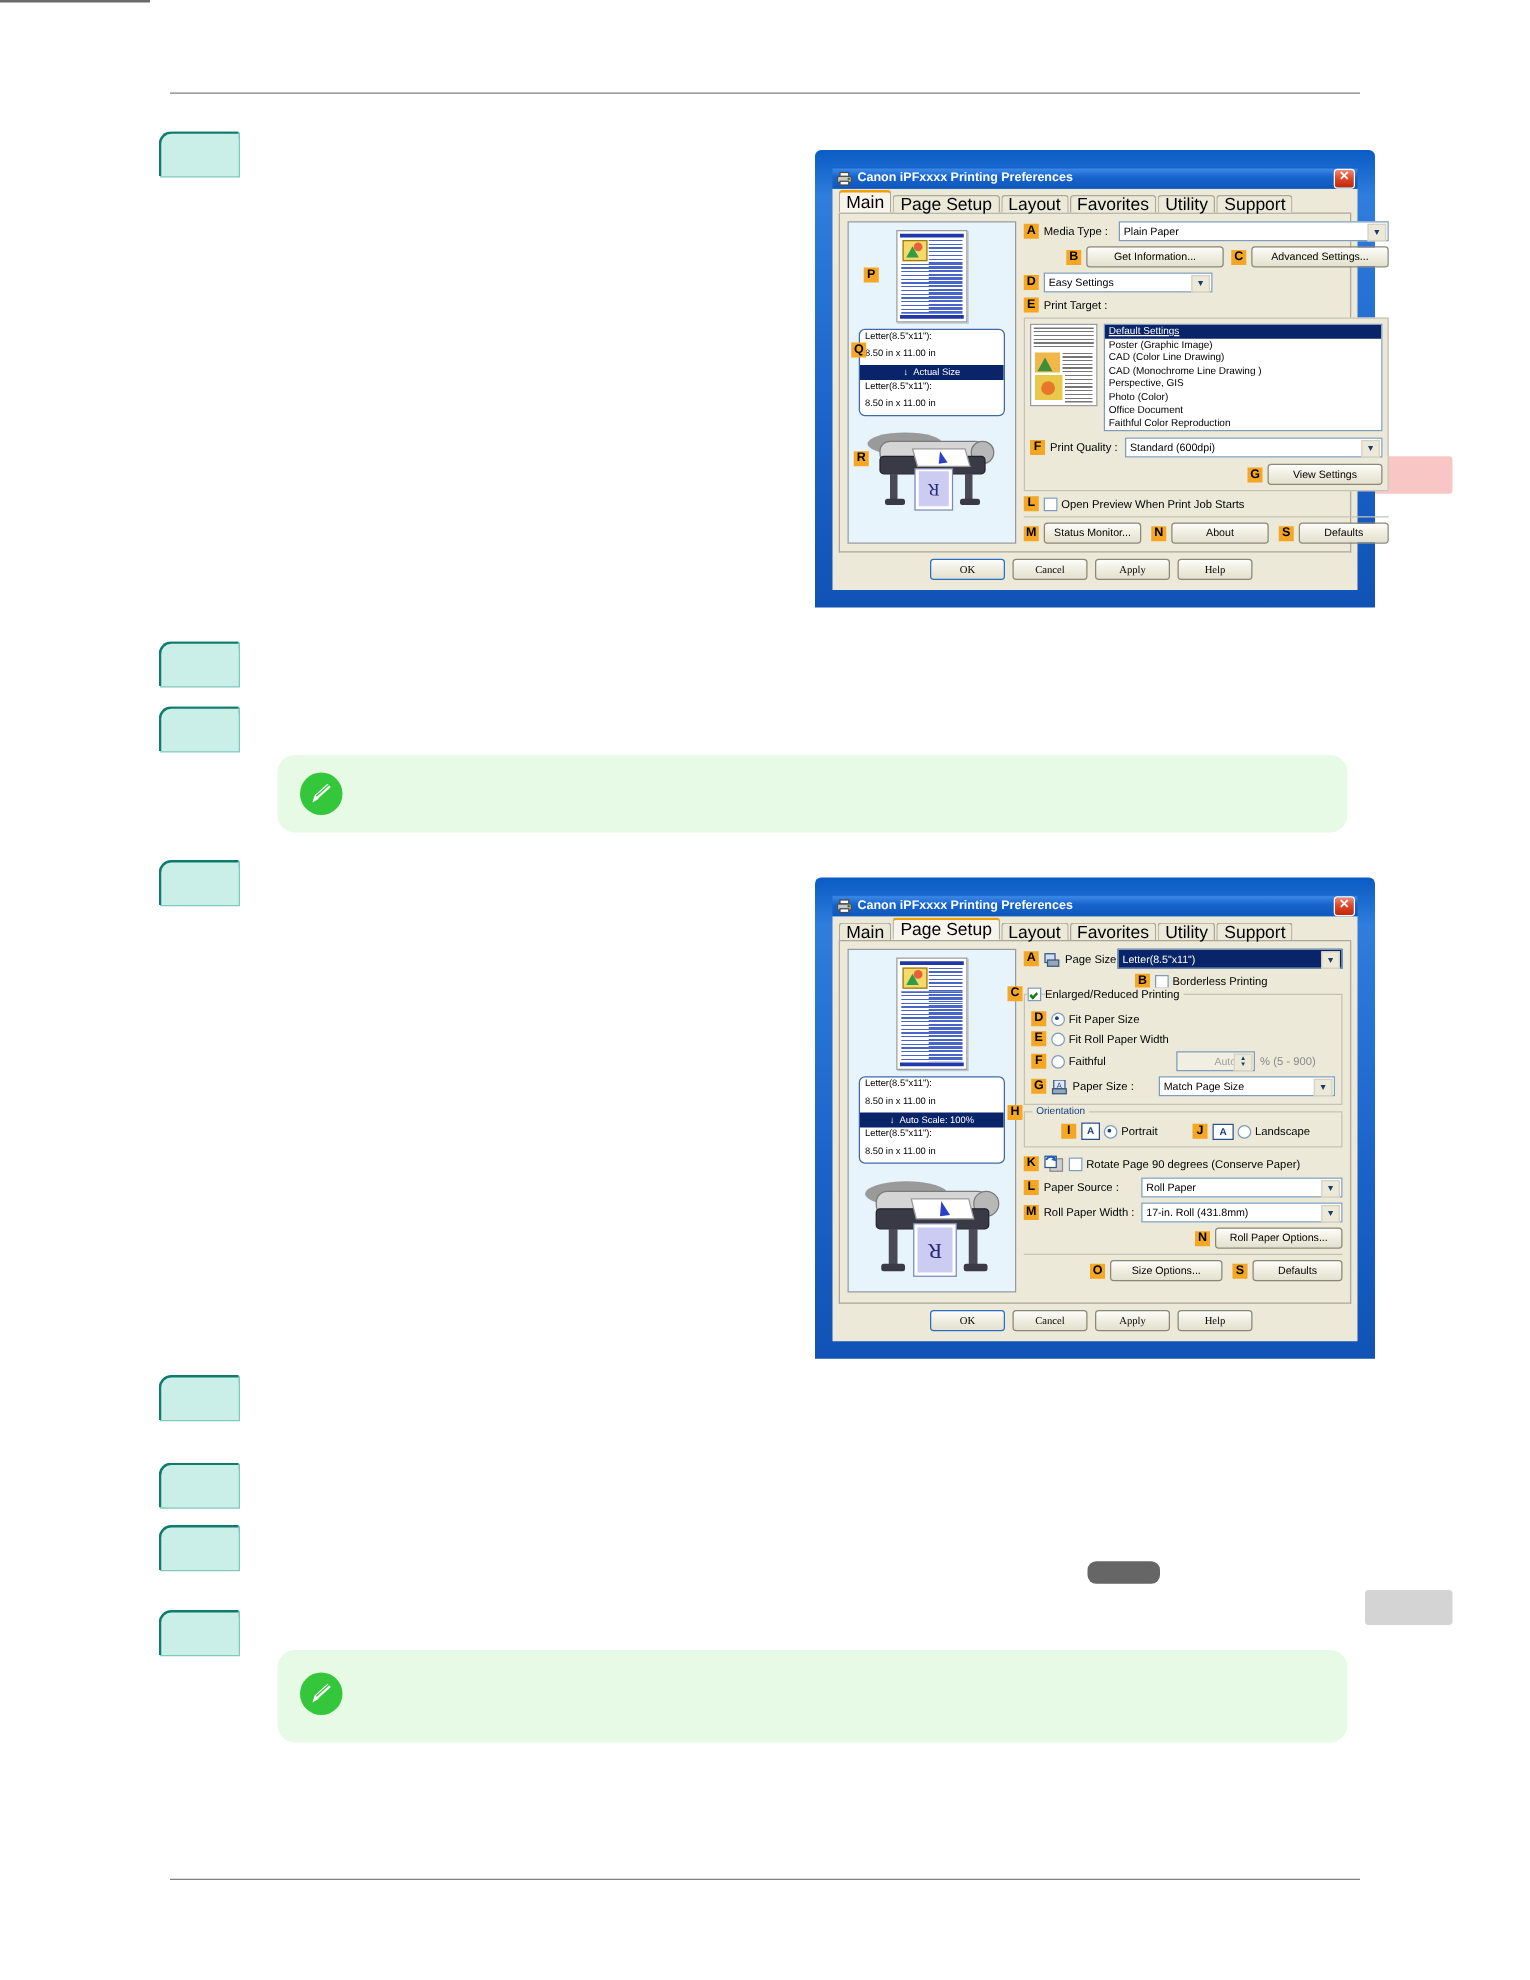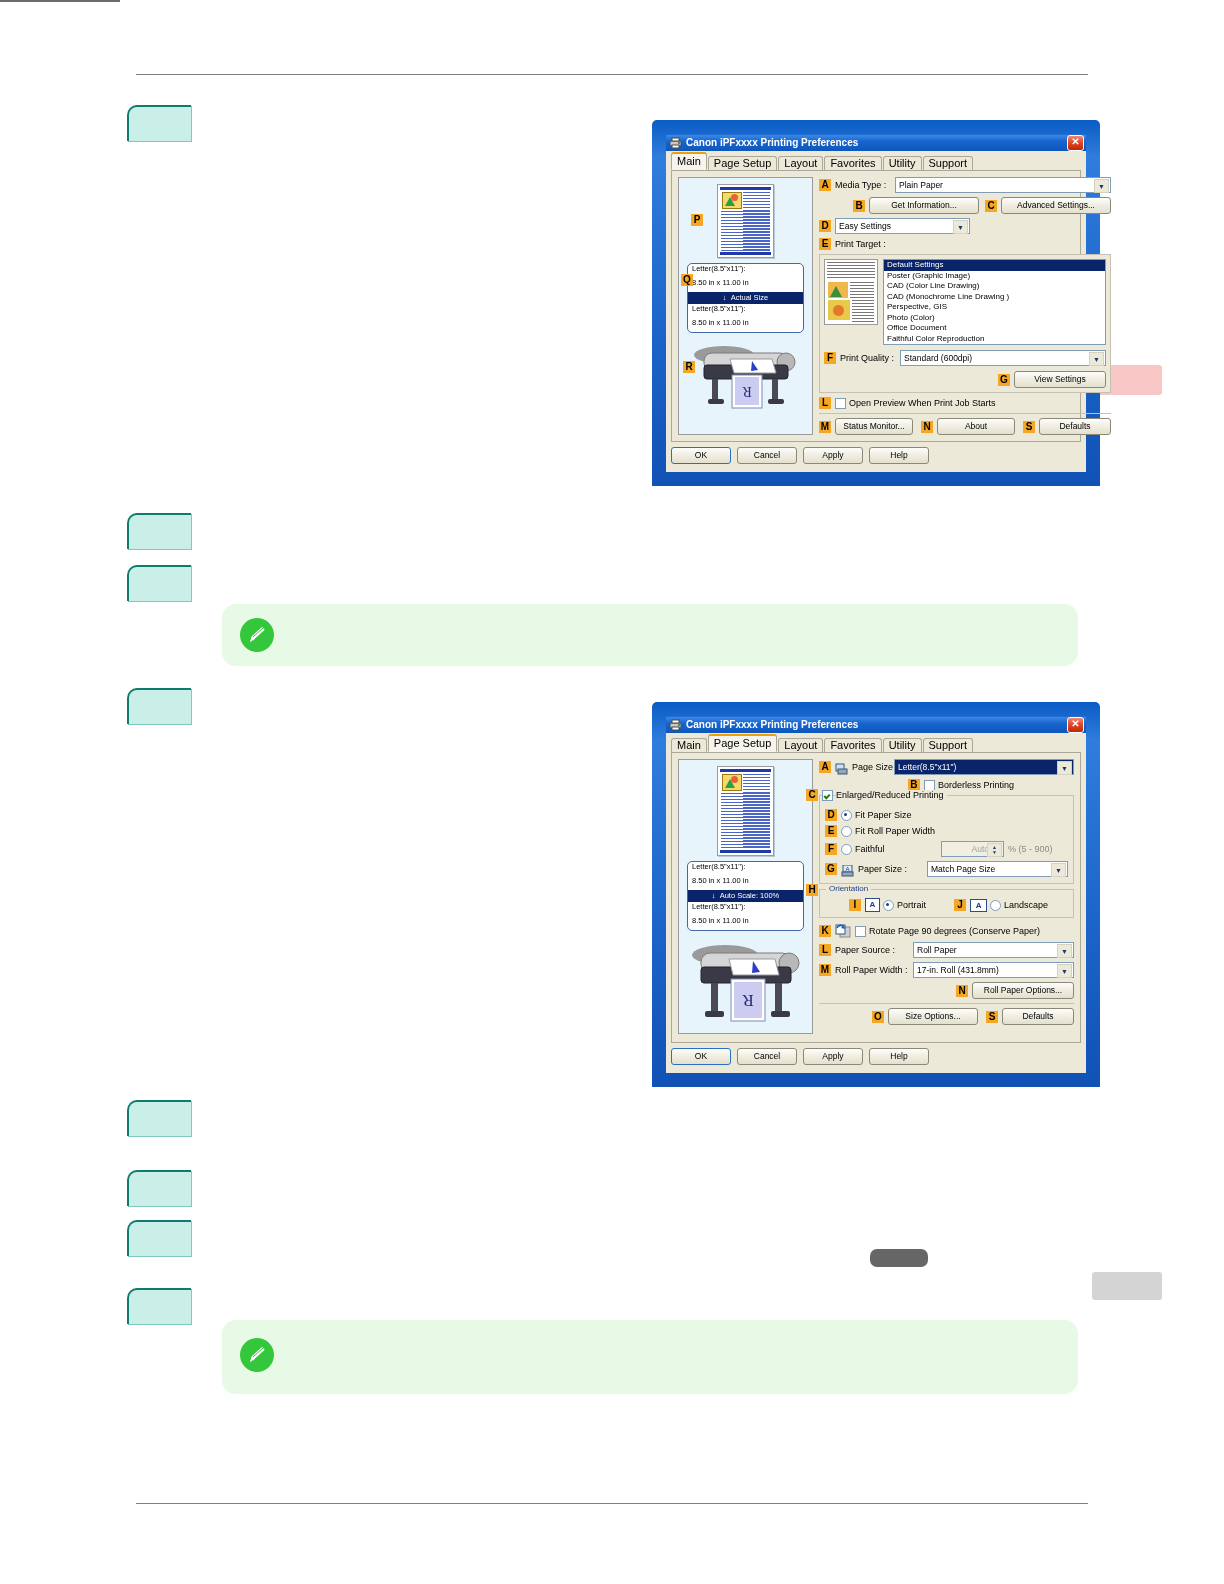--- a/index.html
+++ b/index.html
@@ -52,21 +52,21 @@
   .close-btn{
     position:absolute;right:2px;top:1px;width:15px;height:14px;
     background:linear-gradient(180deg,#f08a77 0%,#e04a2a 45%,#bf2605 100%);
     border:1px solid #ffffff;border-radius:3px;
     color:#fff;font-size:10px;font-weight:bold;line-height:12px;text-align:center;
   }
   .dlg-body{background:#ece9d8;padding:4px 5px 4px 5px;}
 
   .tabstrip{display:flex;align-items:flex-end;height:15px;border-bottom:1px solid #aca899;position:relative;}
   .tab{
-    height:13px;line-height:13px;padding:0 5px;font-size:11px;
+    height:13px;line-height:13px;padding:0 5px;font-size:14px;
     background:#ece9d8;border:1px solid #aca899;border-bottom:none;
     border-radius:3px 3px 0 0;margin-right:1px;color:#000;text-align:right;
   }
   .tab.active{
     background:#f6f4ec;height:15px;line-height:14px;
     border-bottom:1px solid #f6f4ec;font-weight:normal;
     border-top:2px solid #f0a000;position:relative;z-index:2;
   }
   .tabpanel{
     background:#ece9d8;border:1px solid #aca899;border-top:none;
@@ -130,40 +130,40 @@
     border:1px solid #8a8878;border-radius:3px;
     font-size:8.5px;height:15px;line-height:14px;text-align:center;color:#000;
   }
   .btn.primary{border:1px solid #2a6fc4;}
   .grp{border:1px solid #c5c2b5;background:#ece9d8;position:relative;padding:5px;}
   .listbox{
     background:#fff;border:1px solid #7f9db9;font-size:8px;line-height:10.5px;
     overflow:hidden;
   }
   .listbox .li{padding-left:3px;white-space:nowrap;}
-  .listbox .li.sel{background:#0a246a;color:#fff;}
+  .listbox .li.sel{background:#0a246a;color:#fff;text-decoration:underline;}
   .descbox{
     background:#fff;border:1px solid #7f9db9;font-size:8px;line-height:10px;
     padding:2px 3px;position:relative;color:#000;
   }
   .scroll{
     position:absolute;right:0;top:0;bottom:0;width:10px;background:#f1efe2;border-left:1px solid #d6d2c2;
   }
   .scroll .up,.scroll .dn{position:absolute;left:0;width:10px;height:9px;
     background:linear-gradient(180deg,#fdfdfc,#e3e0cf);border:1px solid #b5b2a4;
     font-size:6px;line-height:7px;text-align:center;color:#444;box-sizing:border-box;}
   .scroll .up{top:0;}.scroll .dn{bottom:0;}
   .chk{width:9px;height:9px;background:#fff;border:1px solid #7f9db9;display:inline-block;
     margin-right:3px;flex:0 0 auto;position:relative;}
   .chk.on:after{content:"";position:absolute;left:1px;top:3px;width:3px;height:1px;
     border-left:2px solid #1a7d1a;border-bottom:2px solid #1a7d1a;transform:rotate(-45deg);width:4px;height:2px;}
   .rad{width:9px;height:9px;border-radius:50%;background:#fff;border:1px solid #7f9db9;
     display:inline-block;margin-right:3px;flex:0 0 auto;position:relative;}
   .rad.on:after{content:"";position:absolute;left:2px;top:2px;width:3px;height:3px;border-radius:50%;background:#1b3f87;}
-  .btnrow{display:flex;justify-content:flex-start;gap:6px;padding:5px 6px 4px 0;}
+  .btnrow{display:flex;justify-content:center;gap:6px;padding:5px 6px 4px 0;font-family:Liberation Serif, serif;}
   .btnrow .btn{width:58px;}
   .sep{height:1px;background:#c5c2b5;margin:4px 0;}
   .orient-icon{width:13px;height:12px;background:#fff;border:1px solid #2c4f8a;
     font-size:8px;line-height:11px;text-align:center;color:#1b3f87;font-weight:bold;
     display:inline-block;margin-right:3px;flex:0 0 auto;}
   .mini-icon{width:13px;height:12px;flex:0 0 auto;margin-right:4px;position:relative;}
   .grp-title{position:absolute;top:-6px;left:6px;background:#ece9d8;padding:0 3px;
     font-size:8px;color:#1b3f87;}
 </style>
 </head>

